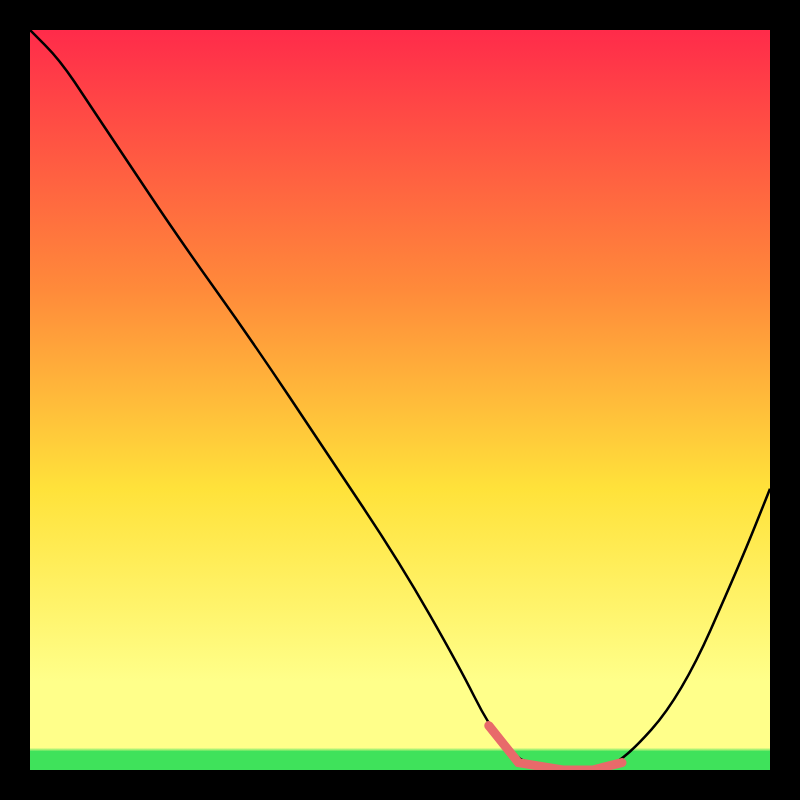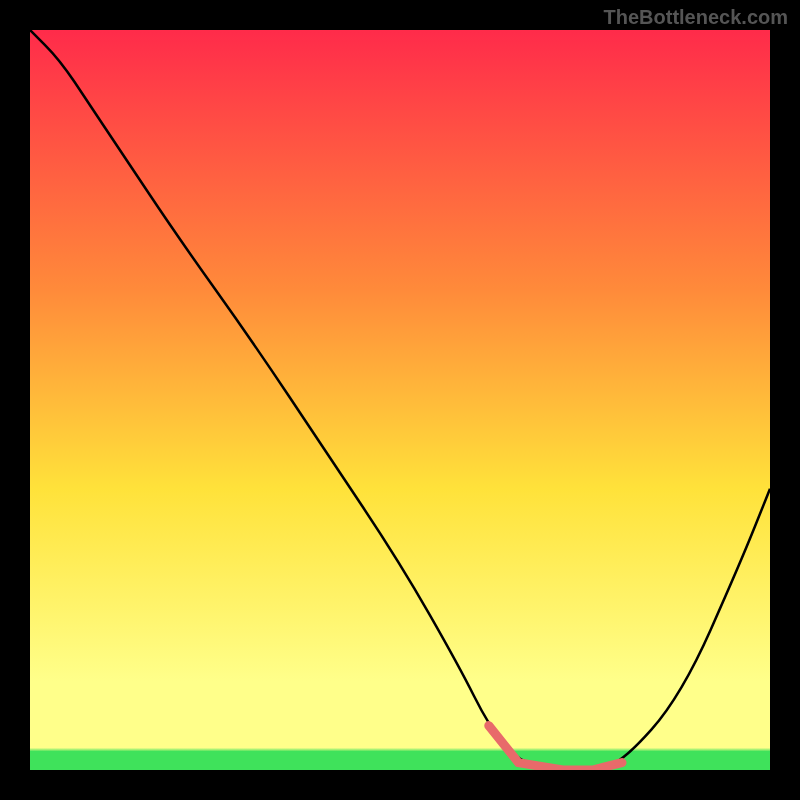--- a/index.html
+++ b/index.html
@@ -35,21 +35,20 @@
     height: 740px;
   }
   svg {
     display: block;
   }
 </style>
 </head>
 <body>
 
 <div class="container">
-  <div class="watermark">TheBottleneck.com</div>
 
   <div class="plot-area">
     <svg id="chart-svg" width="740" height="740" viewBox="0 0 740 740">
       <defs>
         <linearGradient id="bg-grad" x1="0" y1="0" x2="0" y2="1">
           <stop id="g0" offset="0%" stop-color="#ff2b4a"></stop>
           <stop id="g1" offset="35%" stop-color="#ff8a3a"></stop>
           <stop id="g2" offset="62%" stop-color="#ffe23a"></stop>
           <stop id="g3" offset="88%" stop-color="#ffff8a"></stop>
           <stop id="g4" offset="97%" stop-color="#ffff8a"></stop>

